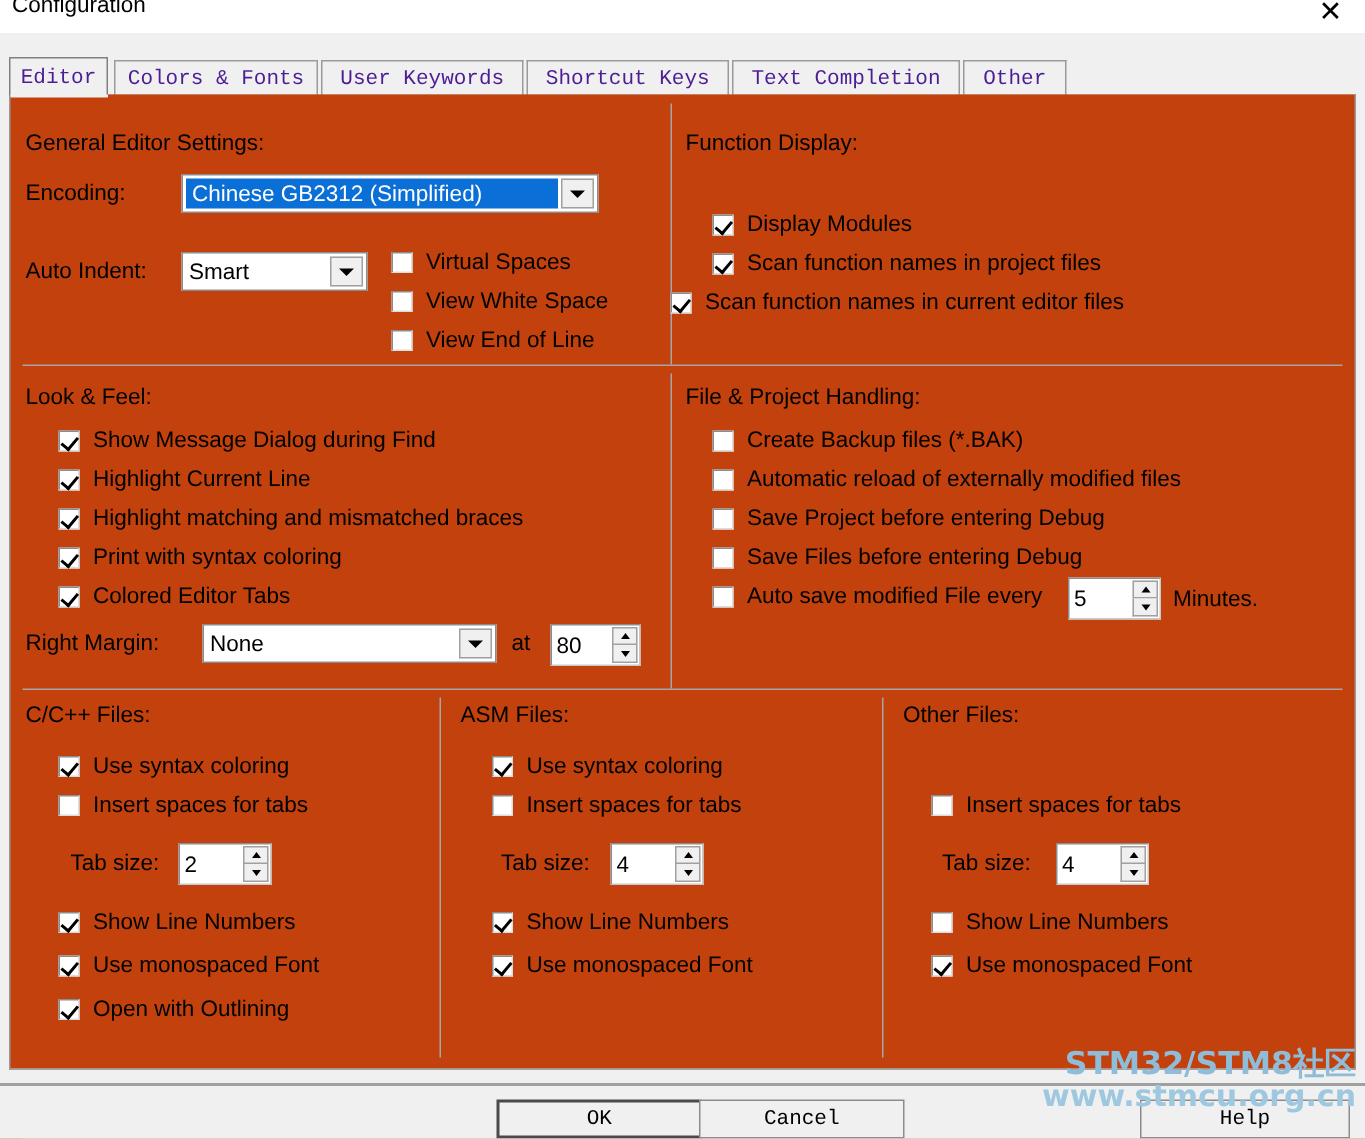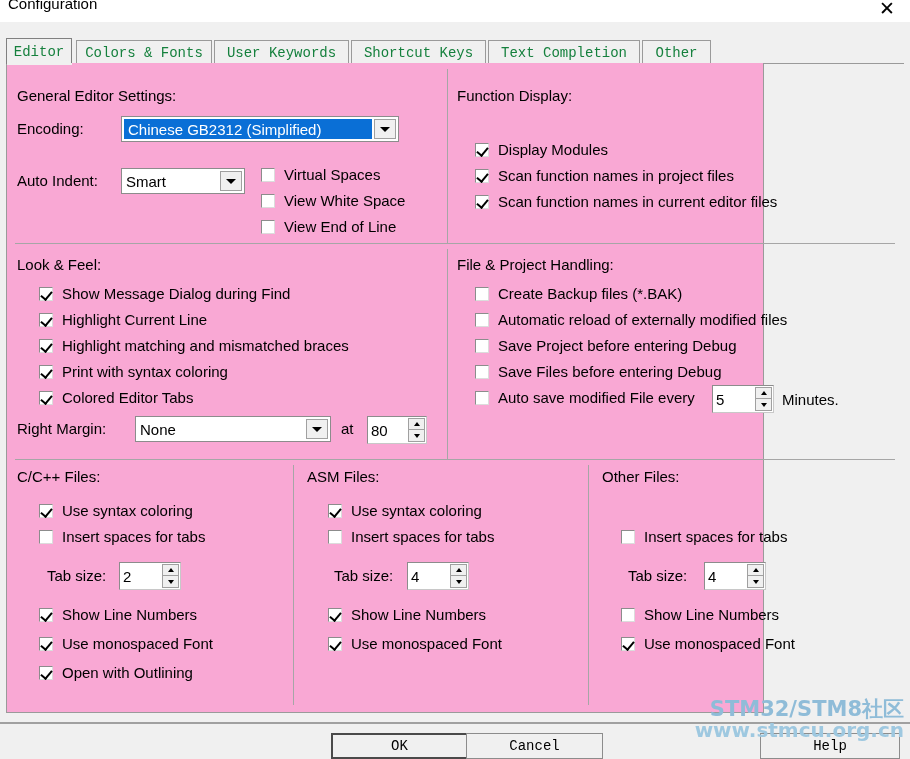--- a/index.html
+++ b/index.html
@@ -40,42 +40,42 @@
     position: absolute; left: 6px; top: 38px; width: 898px; height: 26px;
   }
   .tab {
     position: absolute; top: 2px; height: 24px;
     border: 1px solid #9a9a9a; border-bottom: none;
     background: #f0f0f0;
     font-family: "Liberation Mono", monospace;
     font-size: 14px;
     display: flex; align-items: center; justify-content: center;
     padding: 0 6px; white-space: nowrap;
-    color: #15803d;
+    color: #4c1d95;
   }
   .tab.active {
     top: 0; height: 26px;
     background: #f0f0f0;
     border: 1px solid #808080; border-bottom: none;
     z-index: 3;
     font-weight: normal;
   }
   .tab-underline {
     position: absolute; left: 6px; top: 63px; width: 898px; height: 1px;
     background: #9a9a9a;
   }
   .tab-underline-cover {
     position: absolute; top: 63px; height: 2px; background: #f0f0f0; z-index: 4;
   }
 
   
   .panel {
-    position: absolute; left: 6px; top: 63px; width: 758px; height: 650px;
+    position: absolute; left: 6px; top: 63px; width: 898px; height: 650px;
     border: 1px solid #9a9a9a; border-top: none;
-    background: #f9a8d4;
+    background: #c2410c;
   }
 
   .hsep { position: absolute; height: 1px; background: #a6a6a6; }
   .vsep { position: absolute; width: 1px; background: #a6a6a6; }
 
   .grp-title {
     position: absolute; font-size: 15px; color: #000; white-space: nowrap;
   }
   .lbl {
     position: absolute; font-size: 15px; color: #000; white-space: nowrap;
@@ -284,21 +284,21 @@
     <div class="grp-title" style="left:450px; top:24px;">Function Display:</div>
 
     <div class="cb-row" style="left:468px; top:78px;">
       <span class="cb-box checked"></span>
       <span class="cb-label">Display Modules</span>
     </div>
     <div class="cb-row" style="left:468px; top:104px;">
       <span class="cb-box checked"></span>
       <span class="cb-label">Scan function names in project files</span>
     </div>
-    <div class="cb-row" style="left:468px; top:130px;">
+    <div class="cb-row" style="left:440px; top:130px;">
       <span class="cb-box checked"></span>
       <span class="cb-label">Scan function names in current editor files</span>
     </div>
 
     <div class="grp-title" style="left:10px; top:193px;">Look &amp; Feel:</div>
 
     <div class="cb-row" style="left:32px; top:248px;">
       <span class="cb-box checked"></span>
       <span class="cb-label">Highlight Current Line</span>
     </div>

